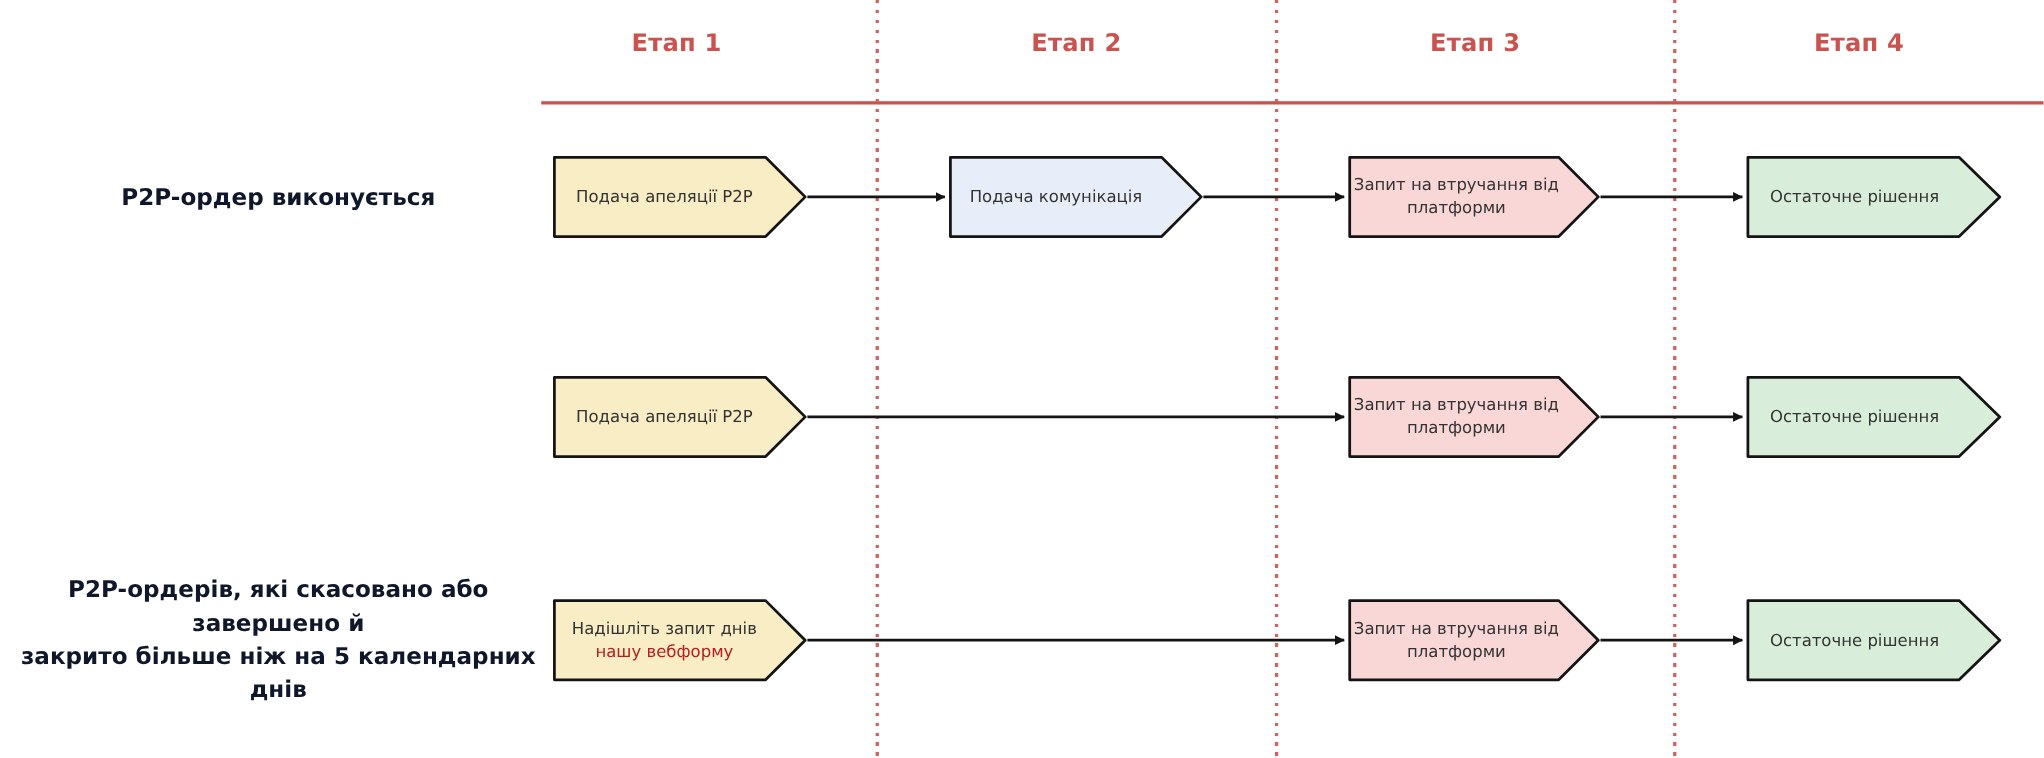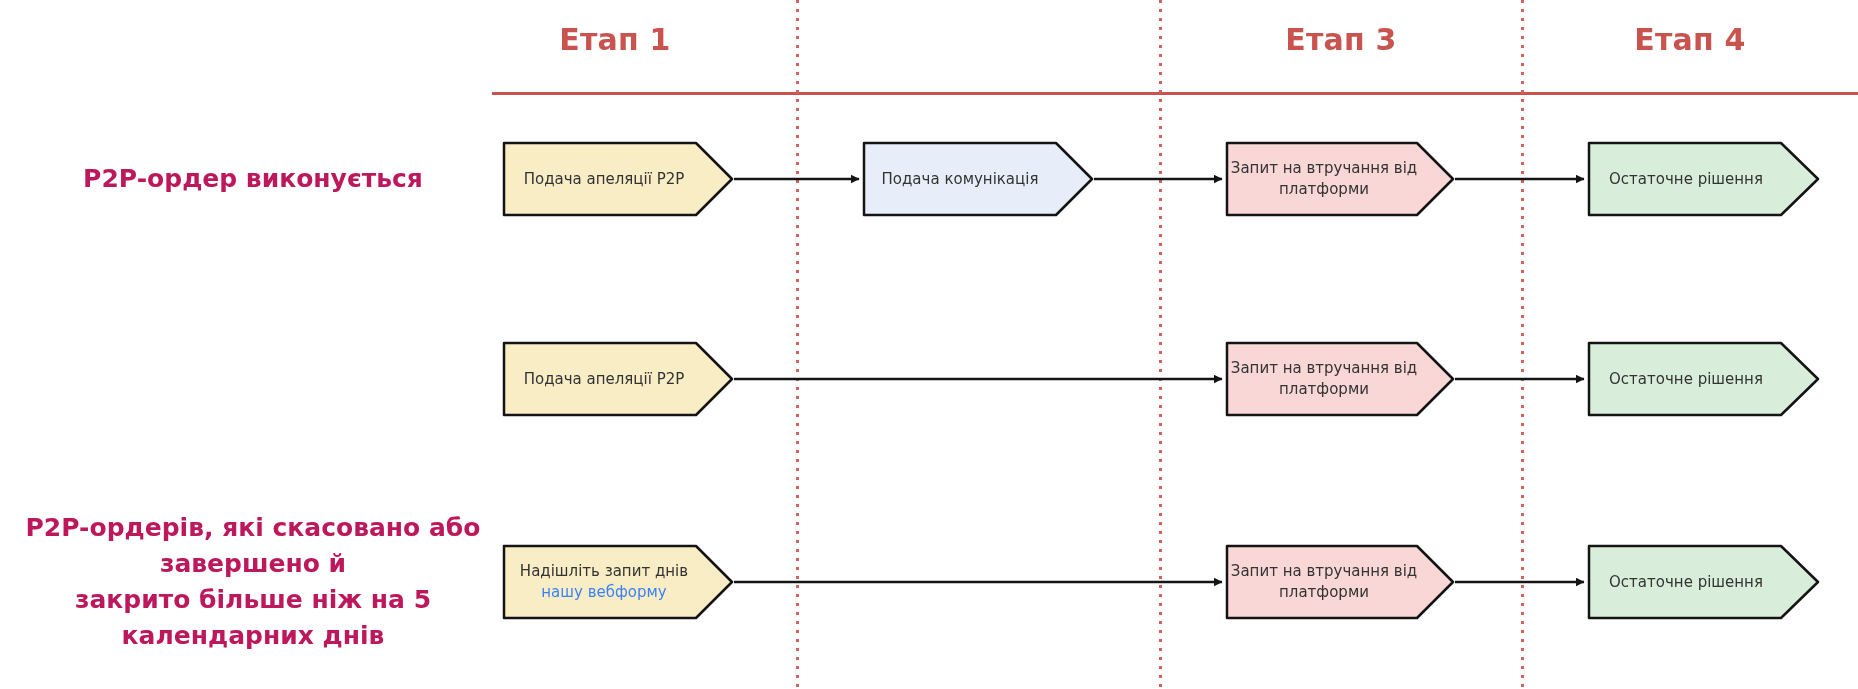--- a/index.html
+++ b/index.html
@@ -11,21 +11,21 @@
     overflow: hidden;
     font-family: "DejaVu Sans", "Liberation Sans", sans-serif;
   }
   .stage-header {
     position: absolute;
     top: 22px;
     height: 34px;
     display: flex;
     align-items: center;
     justify-content: center;
-    font-size: 30px;
+    font-size: 22px;
     font-weight: 700;
     color: #c9544f;
     letter-spacing: 0.2px;
   }
   .header-rule {
     position: absolute;
     left: 492px;
     top: 92px;
     width: 1366px;
     height: 3px;
@@ -45,59 +45,60 @@
   .row-label {
     position: absolute;
     left: 18px;
     width: 470px;
     height: 72px;
     display: flex;
     flex-direction: column;
     align-items: center;
     justify-content: center;
     text-align: center;
-    font-size: 25px;
+    font-size: 21px;
     font-weight: 700;
-    color: #be185d;
+    color: #0f172a;
     line-height: 1.45;
   }
   .shapes { position: absolute; left: 0; top: 0; }
   .box-text {
     position: absolute;
     width: 200px;
     height: 72px;
     display: flex;
     flex-direction: column;
     align-items: center;
     justify-content: center;
     text-align: center;
     font-size: 15px;
     color: #333333;
     line-height: 1.4;
     pointer-events: none;
   }
   .box-text .weblink {
-    color: #3b82f6;
+    color: #b91c1c;
     cursor: pointer;
     pointer-events: auto;
   }
   .c1 { left: 504px; }
   .c2 { left: 860px; }
   .c3 { left: 1224px; }
   .c4 { left: 1586px; }
   .r1 { top: 143px; }
   .r2 { top: 343px; }
   .r3 { top: 546px; }
 </style>
 </head>
 <body>
 
 <div class="canvas">
 
   <div class="stage-header" style="left:433px; width:364px;">Етап 1</div>
+  <div class="stage-header" style="left:797px; width:363px;">Етап 2</div>
   <div class="stage-header" style="left:1160px; width:362px;">Етап 3</div>
   <div class="stage-header" style="left:1522px; width:336px;">Етап 4</div>
 
   <div class="header-rule"></div>
 
   <div class="vline" style="left:796px;"></div>
   <div class="vline" style="left:1159px;"></div>
   <div class="vline" style="left:1521px;"></div>
 
   <div class="row-label r1">

